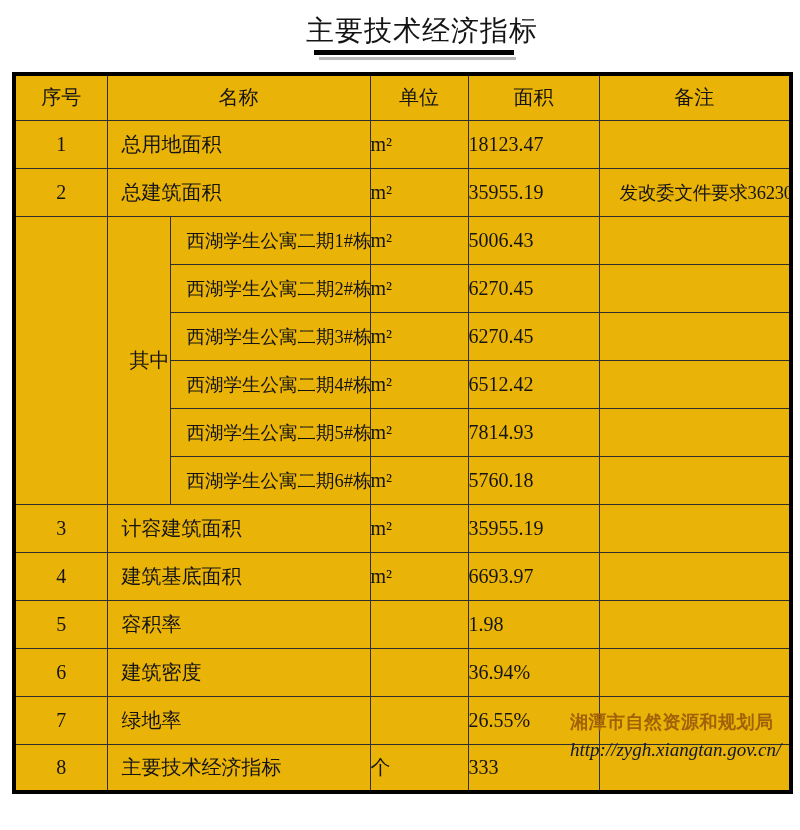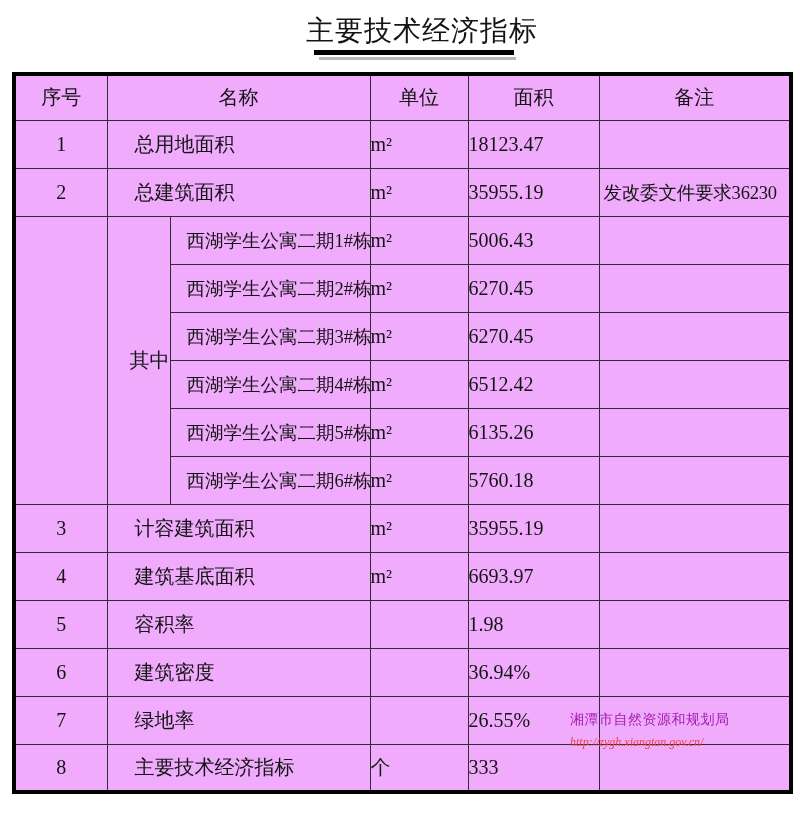--- a/index.html
+++ b/index.html
@@ -28,62 +28,62 @@
   .ul-gray  { height:3px; background:#b7b7b7; margin-top:2px; margin-left:5px; width:197px; }
 
   
   table.tbl {
     position:absolute;
     left:12px; top:72px;
     width:777px;
     border-collapse:collapse;
     table-layout:fixed;
     border:4px solid #000;
-    background:#f0abfc;
+    background:#eab308;
   }
   .tbl th, .tbl td {
     border:1px solid #2e2e2e;
     font-weight:normal;
     font-size:20px;
     vertical-align:middle;
     overflow:hidden;
     white-space:nowrap;
   }
   .tbl th { height:46px; text-align:center; }
   .tbl td { height:48px; }
 
   td.no   { text-align:center; }
-  td.name { text-align:left; padding-left:27px; }
+  td.name { text-align:left; padding-left:14px; }
   td.bname{ text-align:left; padding-left:16px;  font-size:18.5px; }
   td.grp  { text-align:right; }
   td.unit { text-align:left; }
   td.area { text-align:left; padding-left:0; }
-  td.note { text-align:left; padding-left:4px;  font-size:18.5px; letter-spacing:-0.2px; }
+  td.note { text-align:left; padding-left:20px;  font-size:18.5px; letter-spacing:-0.2px; }
 
   
   .watermark {
     position:absolute;
     left:570px; top:713px;
     pointer-events:none;
     text-align:left;
     line-height:1;
     z-index:5;
   }
   .wm-agency {
-    font-size:14px;
-    font-weight:normal;
-    color:#a21caf;
+    font-size:18px;
+    font-weight:bold;
+    color:#a16207;
     letter-spacing:0.5px;
     white-space:nowrap;
   }
   .wm-url {
     margin-top:9px;
-    font-size:12px;
+    font-size:19px;
     font-style:italic;
-    color:#ef4444;
+    color:#0f172a;
     font-family:"Liberation Serif","DejaVu Serif",serif;
     white-space:nowrap;
   }
 </style>
 </head>
 <body>
 
 <div class="page">
 
   <div class="title-block">
@@ -150,21 +150,21 @@
       </tr>
       <tr>
         <td class="bname">西湖学生公寓二期4#栋</td>
         <td class="unit">m²</td>
         <td class="area">6512.42</td>
         <td class="note"></td>
       </tr>
       <tr>
         <td class="bname">西湖学生公寓二期5#栋</td>
         <td class="unit">m²</td>
-        <td class="area">6135.26</td>
+        <td class="area">7814.93</td>
         <td class="note"></td>
       </tr>
       <tr>
         <td class="bname">西湖学生公寓二期6#栋</td>
         <td class="unit">m²</td>
         <td class="area">5760.18</td>
         <td class="note"></td>
       </tr>
 
       <tr>

